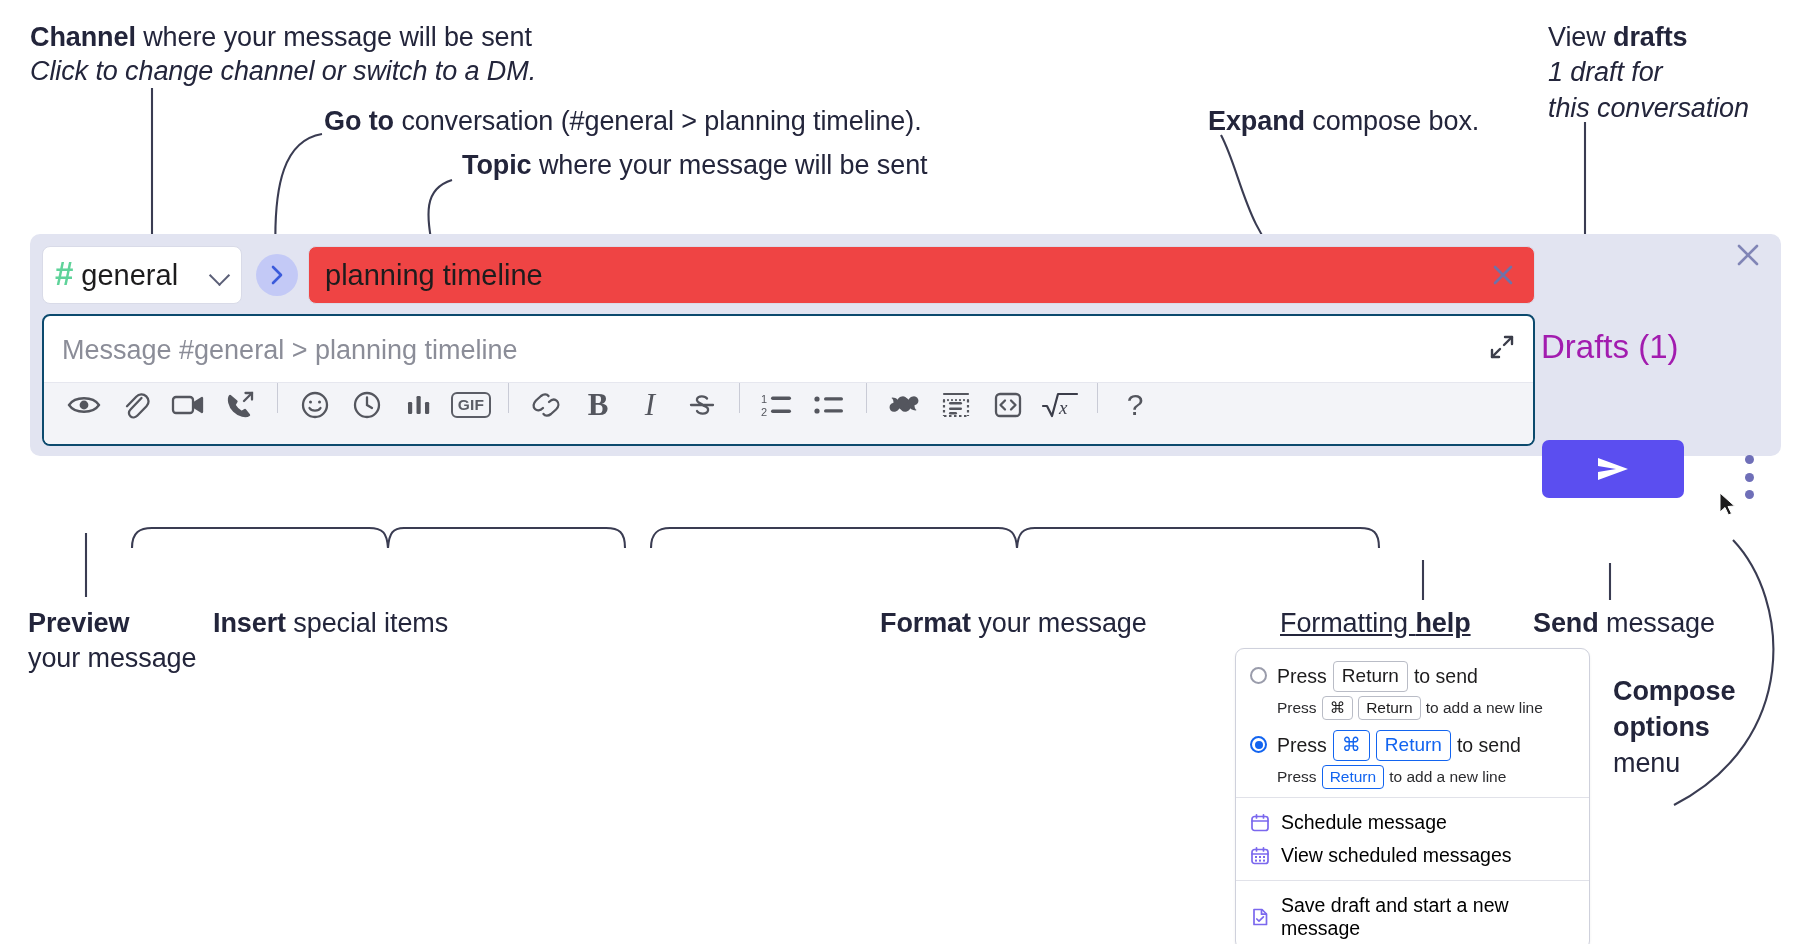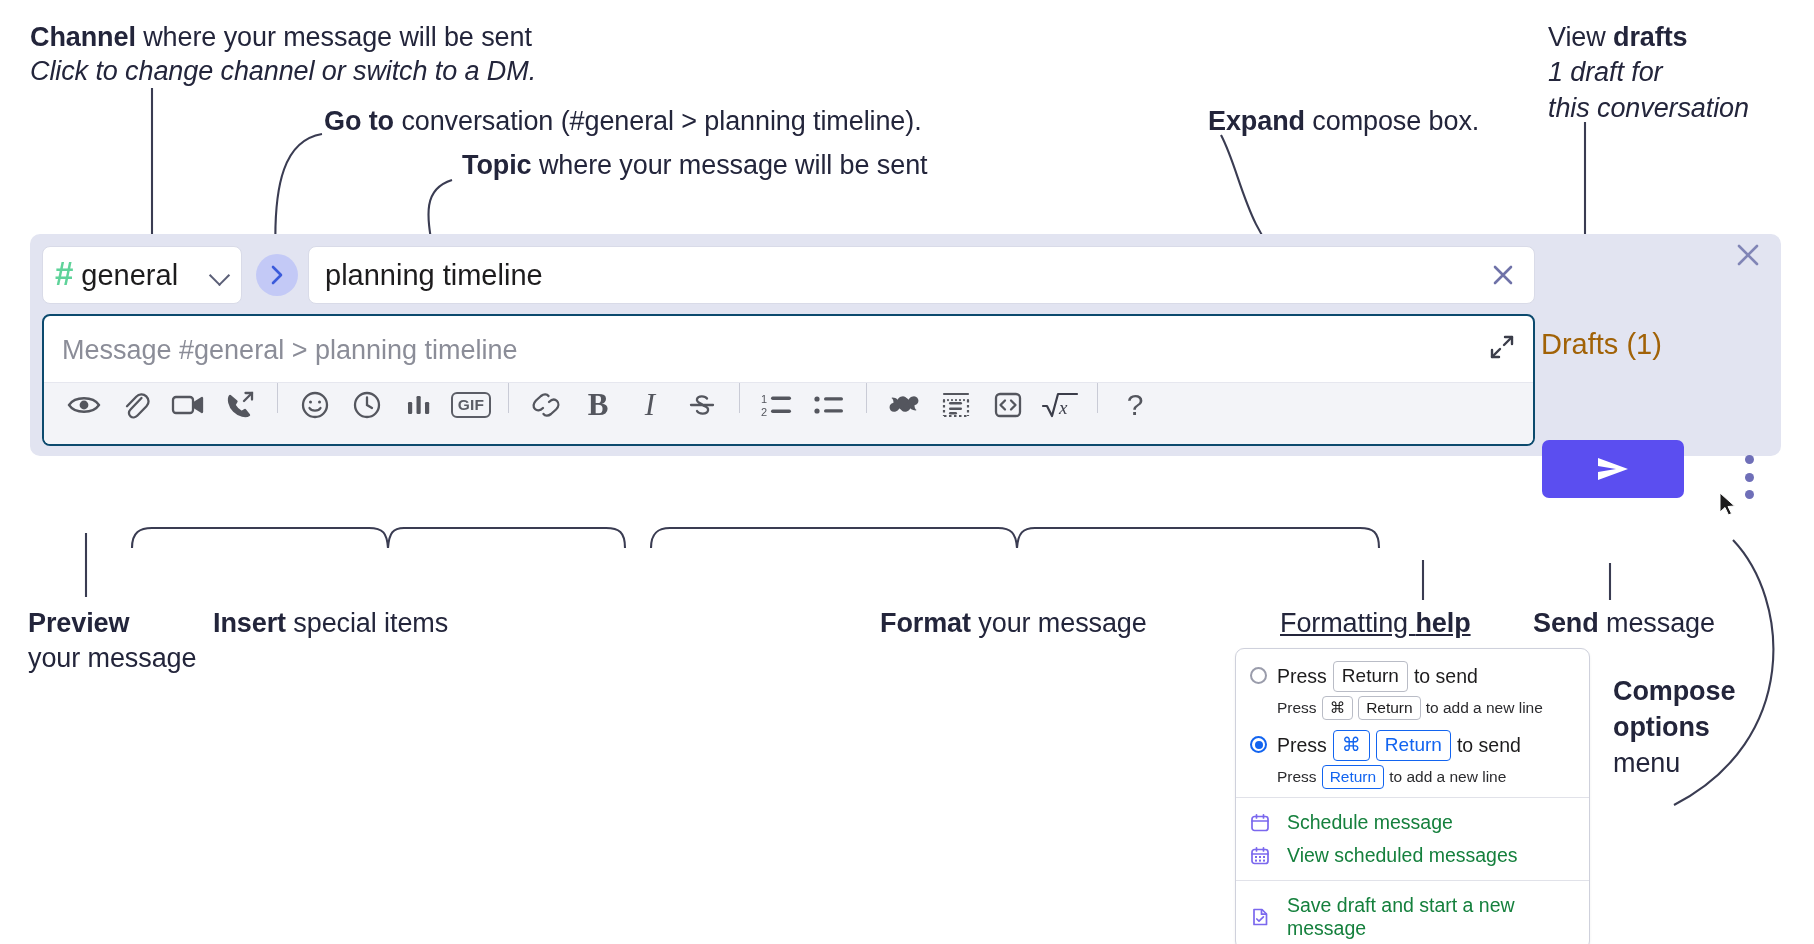--- a/index.html
+++ b/index.html
@@ -64,21 +64,21 @@
   .go-btn {
     width: 42px; height: 42px; margin: 0 10px 0 14px;
     border-radius: 50%;
     background: #c3c9f6;
     display: flex; align-items: center; justify-content: center;
     cursor: pointer; flex: none;
   }
   .go-btn svg { display: block; }
   .topic-field {
     flex: 1; height: 58px;
-    background: #ffffff;
+    background: #ef4444;
     border: 1px solid #d9dbe8;
     border-radius: 8px;
     display: flex; align-items: center;
     padding: 0 14px 0 16px;
   }
   .topic-text { flex: 1; font-size: 29px; color: #1d1c1d; }
   .topic-clear { width: 34px; height: 34px; cursor: pointer; display:flex; align-items:center; justify-content:center;}
 
   
   .msg-body {
@@ -126,21 +126,21 @@
     cursor: pointer;
   }
   .kebab {
     position: absolute; left: 1738px; top: 455px;
     width: 22px; height: 44px; cursor: pointer;
     display:flex; flex-direction:column; align-items:center; justify-content:space-between;
   }
   .kebab span { width: 9px; height: 9px; border-radius: 50%; background: #6f6fb8; display:block; }
   .drafts-label {
     position: absolute; left: 1541px; top: 328px;
-    font-size: 29px; color: #a16207; cursor: pointer; white-space: nowrap;
+    font-size: 33px; color: #a21caf; cursor: pointer; white-space: nowrap;
   }
   .panel-close {
     position: absolute; left: 1731px; top: 238px;
     width: 34px; height: 34px; cursor: pointer;
   }
 
   
   .menu {
     position: absolute; left: 1235px; top: 648px;
     width: 355px;
@@ -166,21 +166,21 @@
     margin: 4px 0 8px 41px;
   }
   .key {
     border: 1px solid #b9bcc6; border-radius: 4px;
     padding: 1px 7px 2px 7px; background: #fff; color: #1d1c1d; line-height: 1.25;
     display: inline-block;
   }
   .key.blue { border-color: #1264f0; color: #1264f0; }
   .key.big { font-size: 19px; padding: 2px 8px 3px 8px; }
   .menu-div { height: 1px; background: #e1e2e9; margin: 8px 0; }
-  .m-item { display: flex; align-items: center; gap: 17px; padding: 5px 14px; font-size: 19.5px; color: #15803d; cursor: pointer; }
+  .m-item { display: flex; align-items: center; gap: 11px; padding: 5px 14px; font-size: 19.5px; color: #000000; cursor: pointer; }
   .m-item svg { flex: none; display: block; }
 
   
 </style>
 </head>
 <body>
 
 <div id="root">
 
   <svg id="lines" viewBox="0 0 1814 944">

